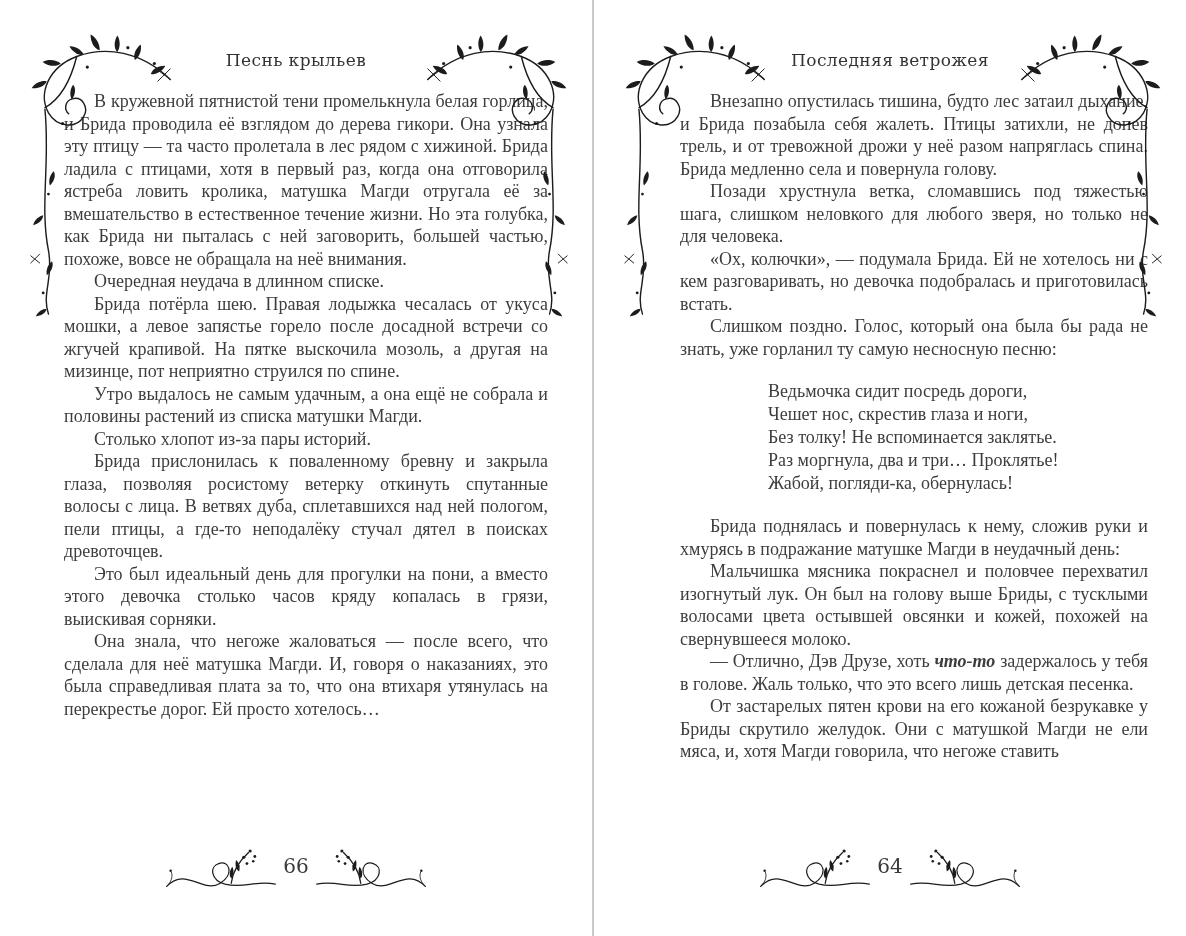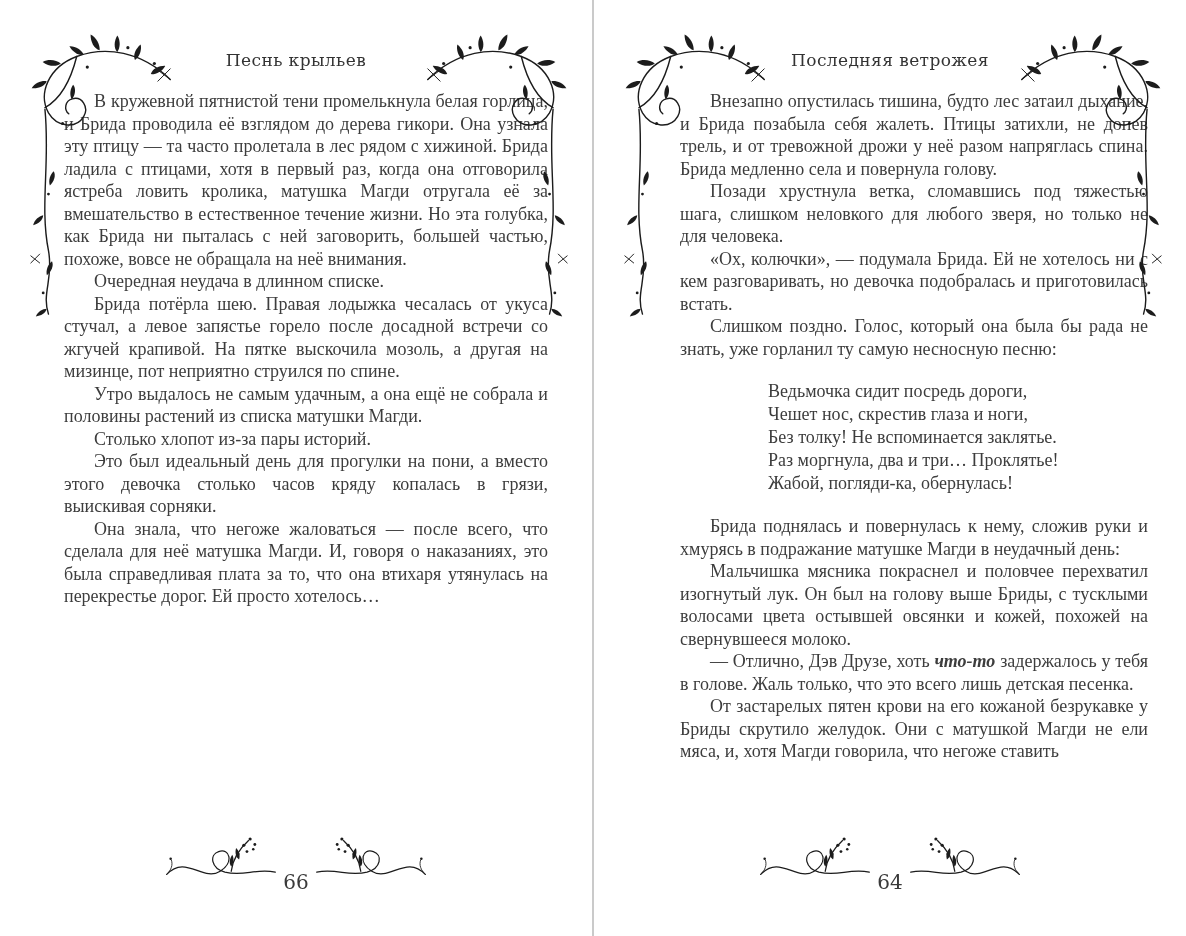--- a/index.html
+++ b/index.html
@@ -37,22 +37,22 @@
     font-size:18px;line-height:22.5px;
     text-align:justify;
   }
   .page.left  .body{left:64px;right:44px;}
   .page.right .body{left:86px;right:38px;}
   .body p{margin:0;text-indent:30px;}
   .verse{margin:20px 0 20px 88px;}
   .verse .vl{text-indent:0;text-align:left;line-height:23px;}
   .emph{font-weight:bold;font-style:italic;}
   .footer{
-    position:absolute;bottom:42px;left:0;right:0;
-    display:flex;justify-content:center;align-items:flex-end;gap:1px;
+    position:absolute;bottom:30px;left:0;right:0;
+    display:flex;justify-content:center;align-items:center;gap:1px;
   }
   .pagenum{
     font-family:"DejaVu Serif","Liberation Serif",serif;
     font-size:20px;color:#3a3a3a;
     margin-top:-18px;
     min-width:30px;text-align:center;
   }
   .corner{position:absolute;top:30px;width:150px;height:300px;z-index:1;}
   .corner.l{left:22px;}
   .corner.r{right:16px;transform:scaleX(-1);}
@@ -117,23 +117,24 @@
     <svg class="corner l" viewBox="0 0 170 320">
         <use href="#corner-orn"></use>
       </svg>
     <svg class="corner r" viewBox="0 0 170 320">
         <use href="#corner-orn"></use>
       </svg>
     <h1 class="running-head">Песнь крыльев</h1>
     <div class="body">
       <p>В кружевной пятнистой тени промелькнула белая горлица, и Брида проводила её взглядом до дерева гикори. Она узнала эту птицу — та часто пролетала в лес рядом с хижиной. Брида ладила с птицами, хотя в первый раз, когда она отговорила ястреба ловить кролика, матушка Магди отругала её за вмешательство в естественное течение жизни. Но эта голубка, как Брида ни пыталась с ней заговорить, большей частью, похоже, вовсе не обращала на неё внимания.</p>
       <p>Очередная неудача в длинном списке.</p>
-      <p>Брида потёрла шею. Правая лодыжка чесалась от укуса стучал, а левое запястье горело после досадной встречи со жгучей крапивой. На пятке выскочила мозоль, а другая на мизинце, пот неприятно струился по спине.</p>
+      <p>Брида потёрла шею. Правая лодыжка чесалась от укуса мошки, а левое запястье горело после досадной встречи со жгучей крапивой. На пятке выскочила мозоль, а другая на мизинце, пот неприятно струился по спине.</p>
       <p>Утро выдалось не самым удачным, а она ещё не собрала и половины растений из списка матушки Магди.</p>
       <p>Столько хлопот из-за пары историй.</p>
+      <p>Брида прислонилась к поваленному бревну и закрыла глаза, позволяя росистому ветерку откинуть спутанные волосы с лица. В ветвях дуба, сплетавшихся над ней пологом, пели птицы, а где-то неподалёку стучал дятел в поисках древоточцев.</p>
       <p>Это был идеальный день для прогулки на пони, а вместо этого девочка столько часов кряду копалась в грязи, выискивая сорняки.</p>
       <p>Она знала, что негоже жаловаться — после всего, что сделала для неё матушка Магди. И, говоря о наказаниях, это была справедливая плата за то, что она втихаря утянулась на перекрестье дорог. Ей просто хотелось…</p>
     </div>
     <div class="footer">
       <svg class="flourish" viewBox="0 0 150 75">
           <use href="#flourish-orn"></use>
         </svg>
       <span class="pagenum">66</span>
       <svg class="flourish flip" viewBox="0 0 150 75">
           <use href="#flourish-orn"></use>

